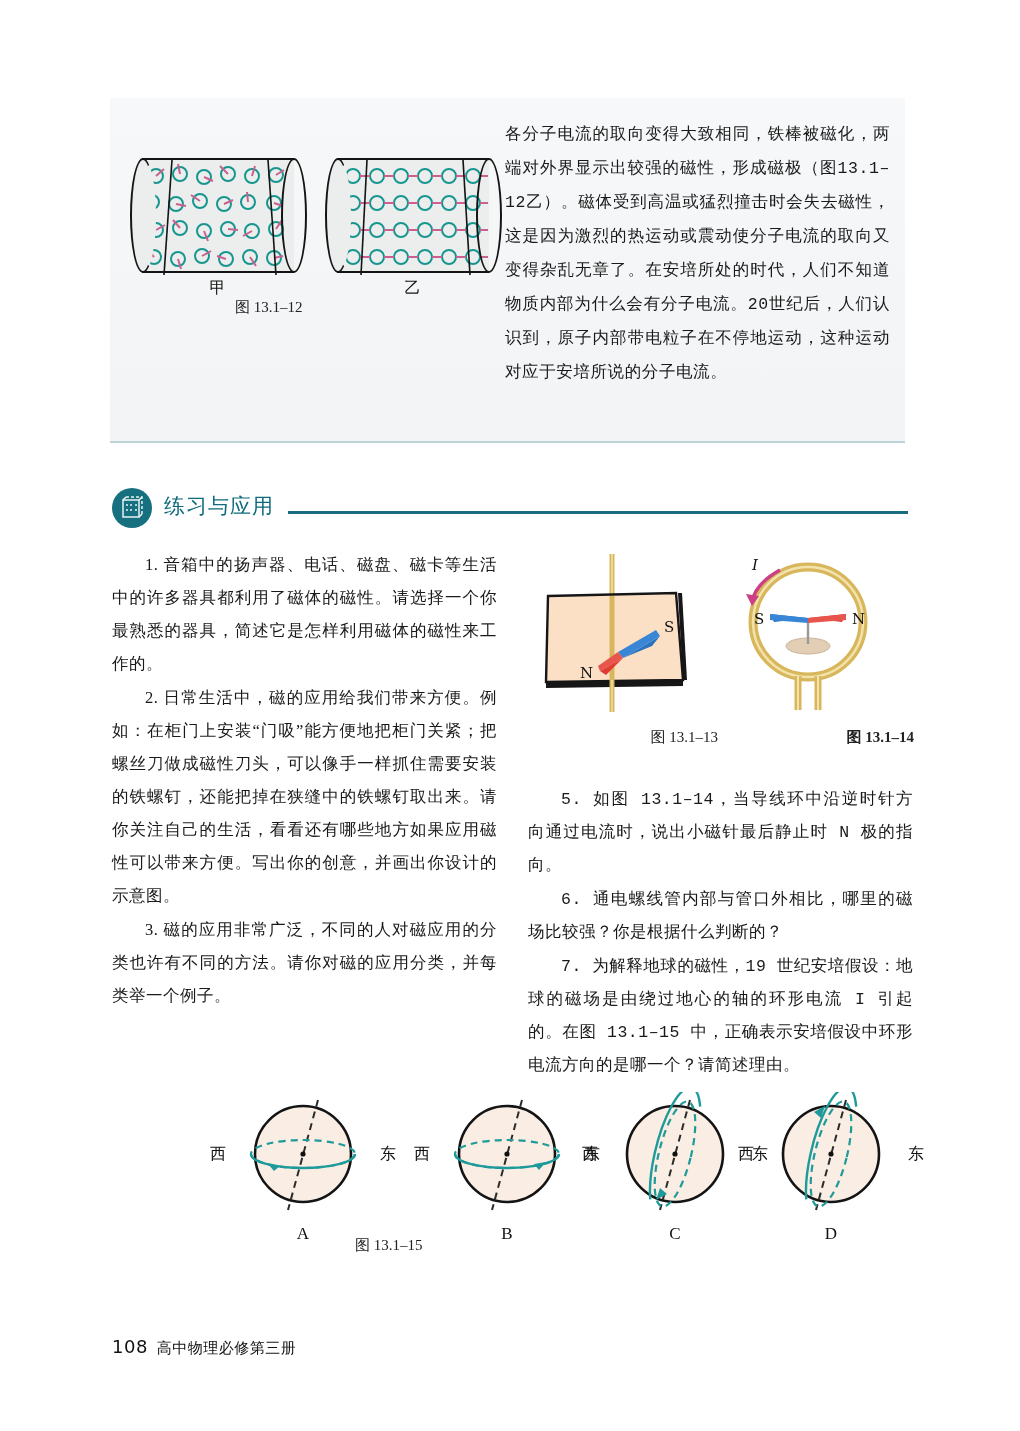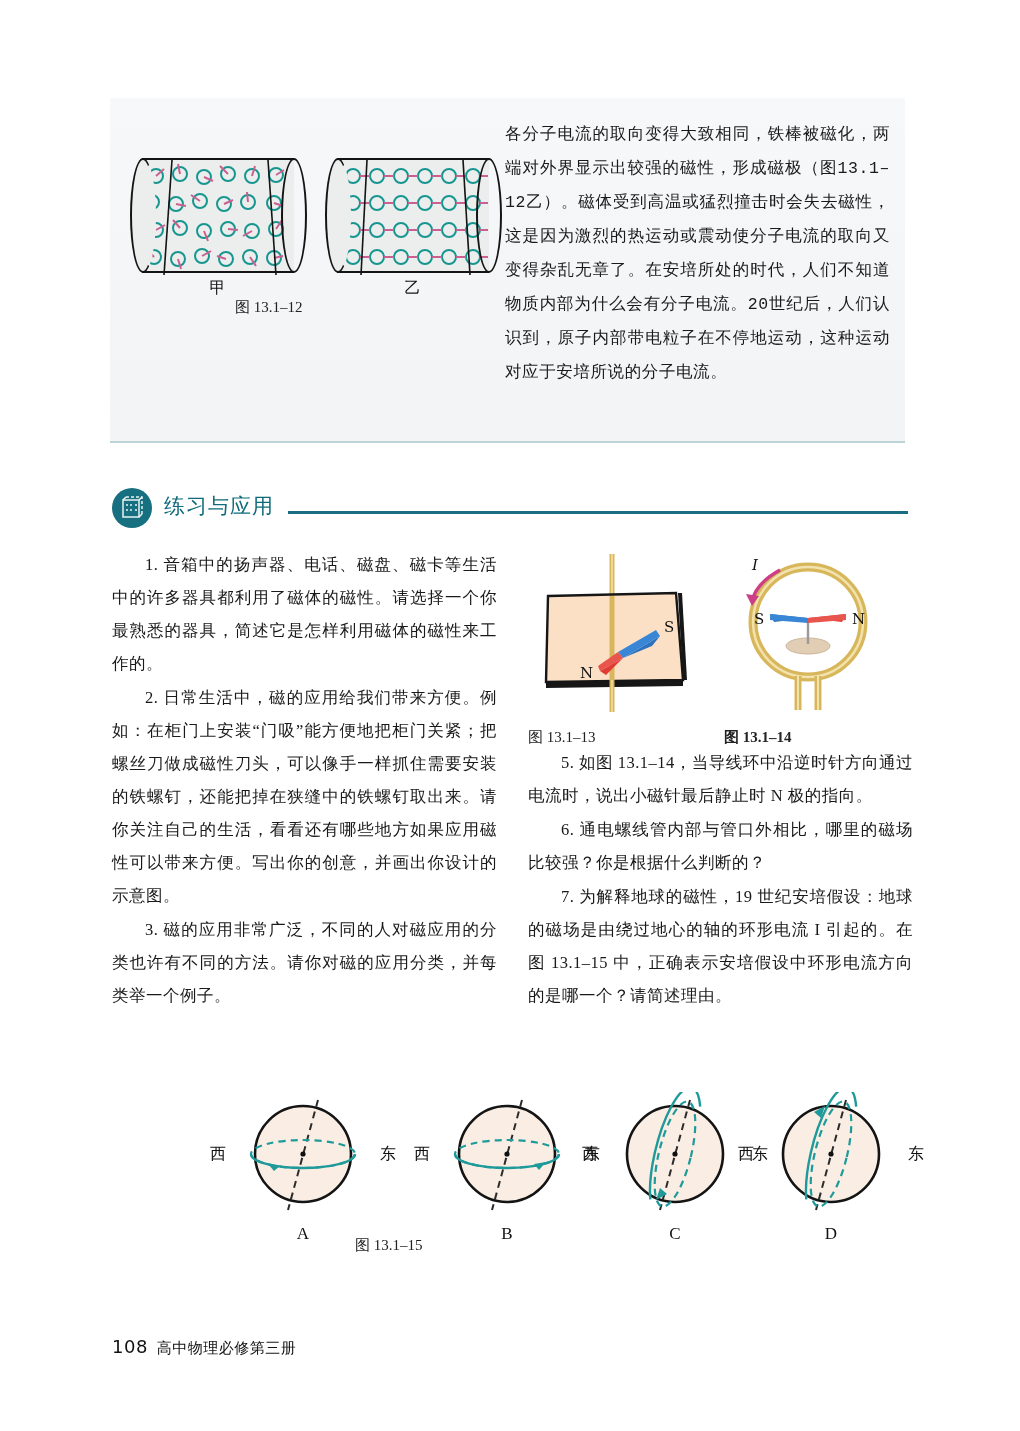--- a/index.html
+++ b/index.html
@@ -67,26 +67,26 @@
   }
   #sec-rule{
     position:absolute; left:176px; top:23px; width:620px; height:2.5px;
     background:#1a6d80;
   }
 
   
   .col{ position:absolute; width:385px; font-size:16.5px; line-height:33px;
         color:#191919; letter-spacing:0.5px; text-align:justify; }
   #col-left{ left:112px; top:548px; }
-  #col-right{ left:528px; top:746px; }
+  #col-right{ left:528px; top:783px;font-family:Liberation Mono, monospace; }
   .q{ margin:0 0 1px 0; text-indent:2em; }
 
   
   #fig-row{ position:absolute; left:528px; top:552px; width:390px; height:200px; }
-  .figcap{ position:absolute; font-size:15px; color:#222; text-align:left; }
+  .figcap{ position:absolute; font-size:15px; color:#222; text-align:right; }
 
   
   #fig1215{ position:absolute; left:112px; top:1092px; width:795px; height:175px; }
   .globe-unit{ position:absolute; top:0; width:190px; height:175px; }
   .glabel{
     position:absolute; top:132px; width:100%; text-align:center;
     font-size:17px; color:#111; font-family:"Liberation Serif","DejaVu Serif",serif;
   }
   .dirlabel{
     position:absolute; top:52px; font-size:16px; color:#111;

